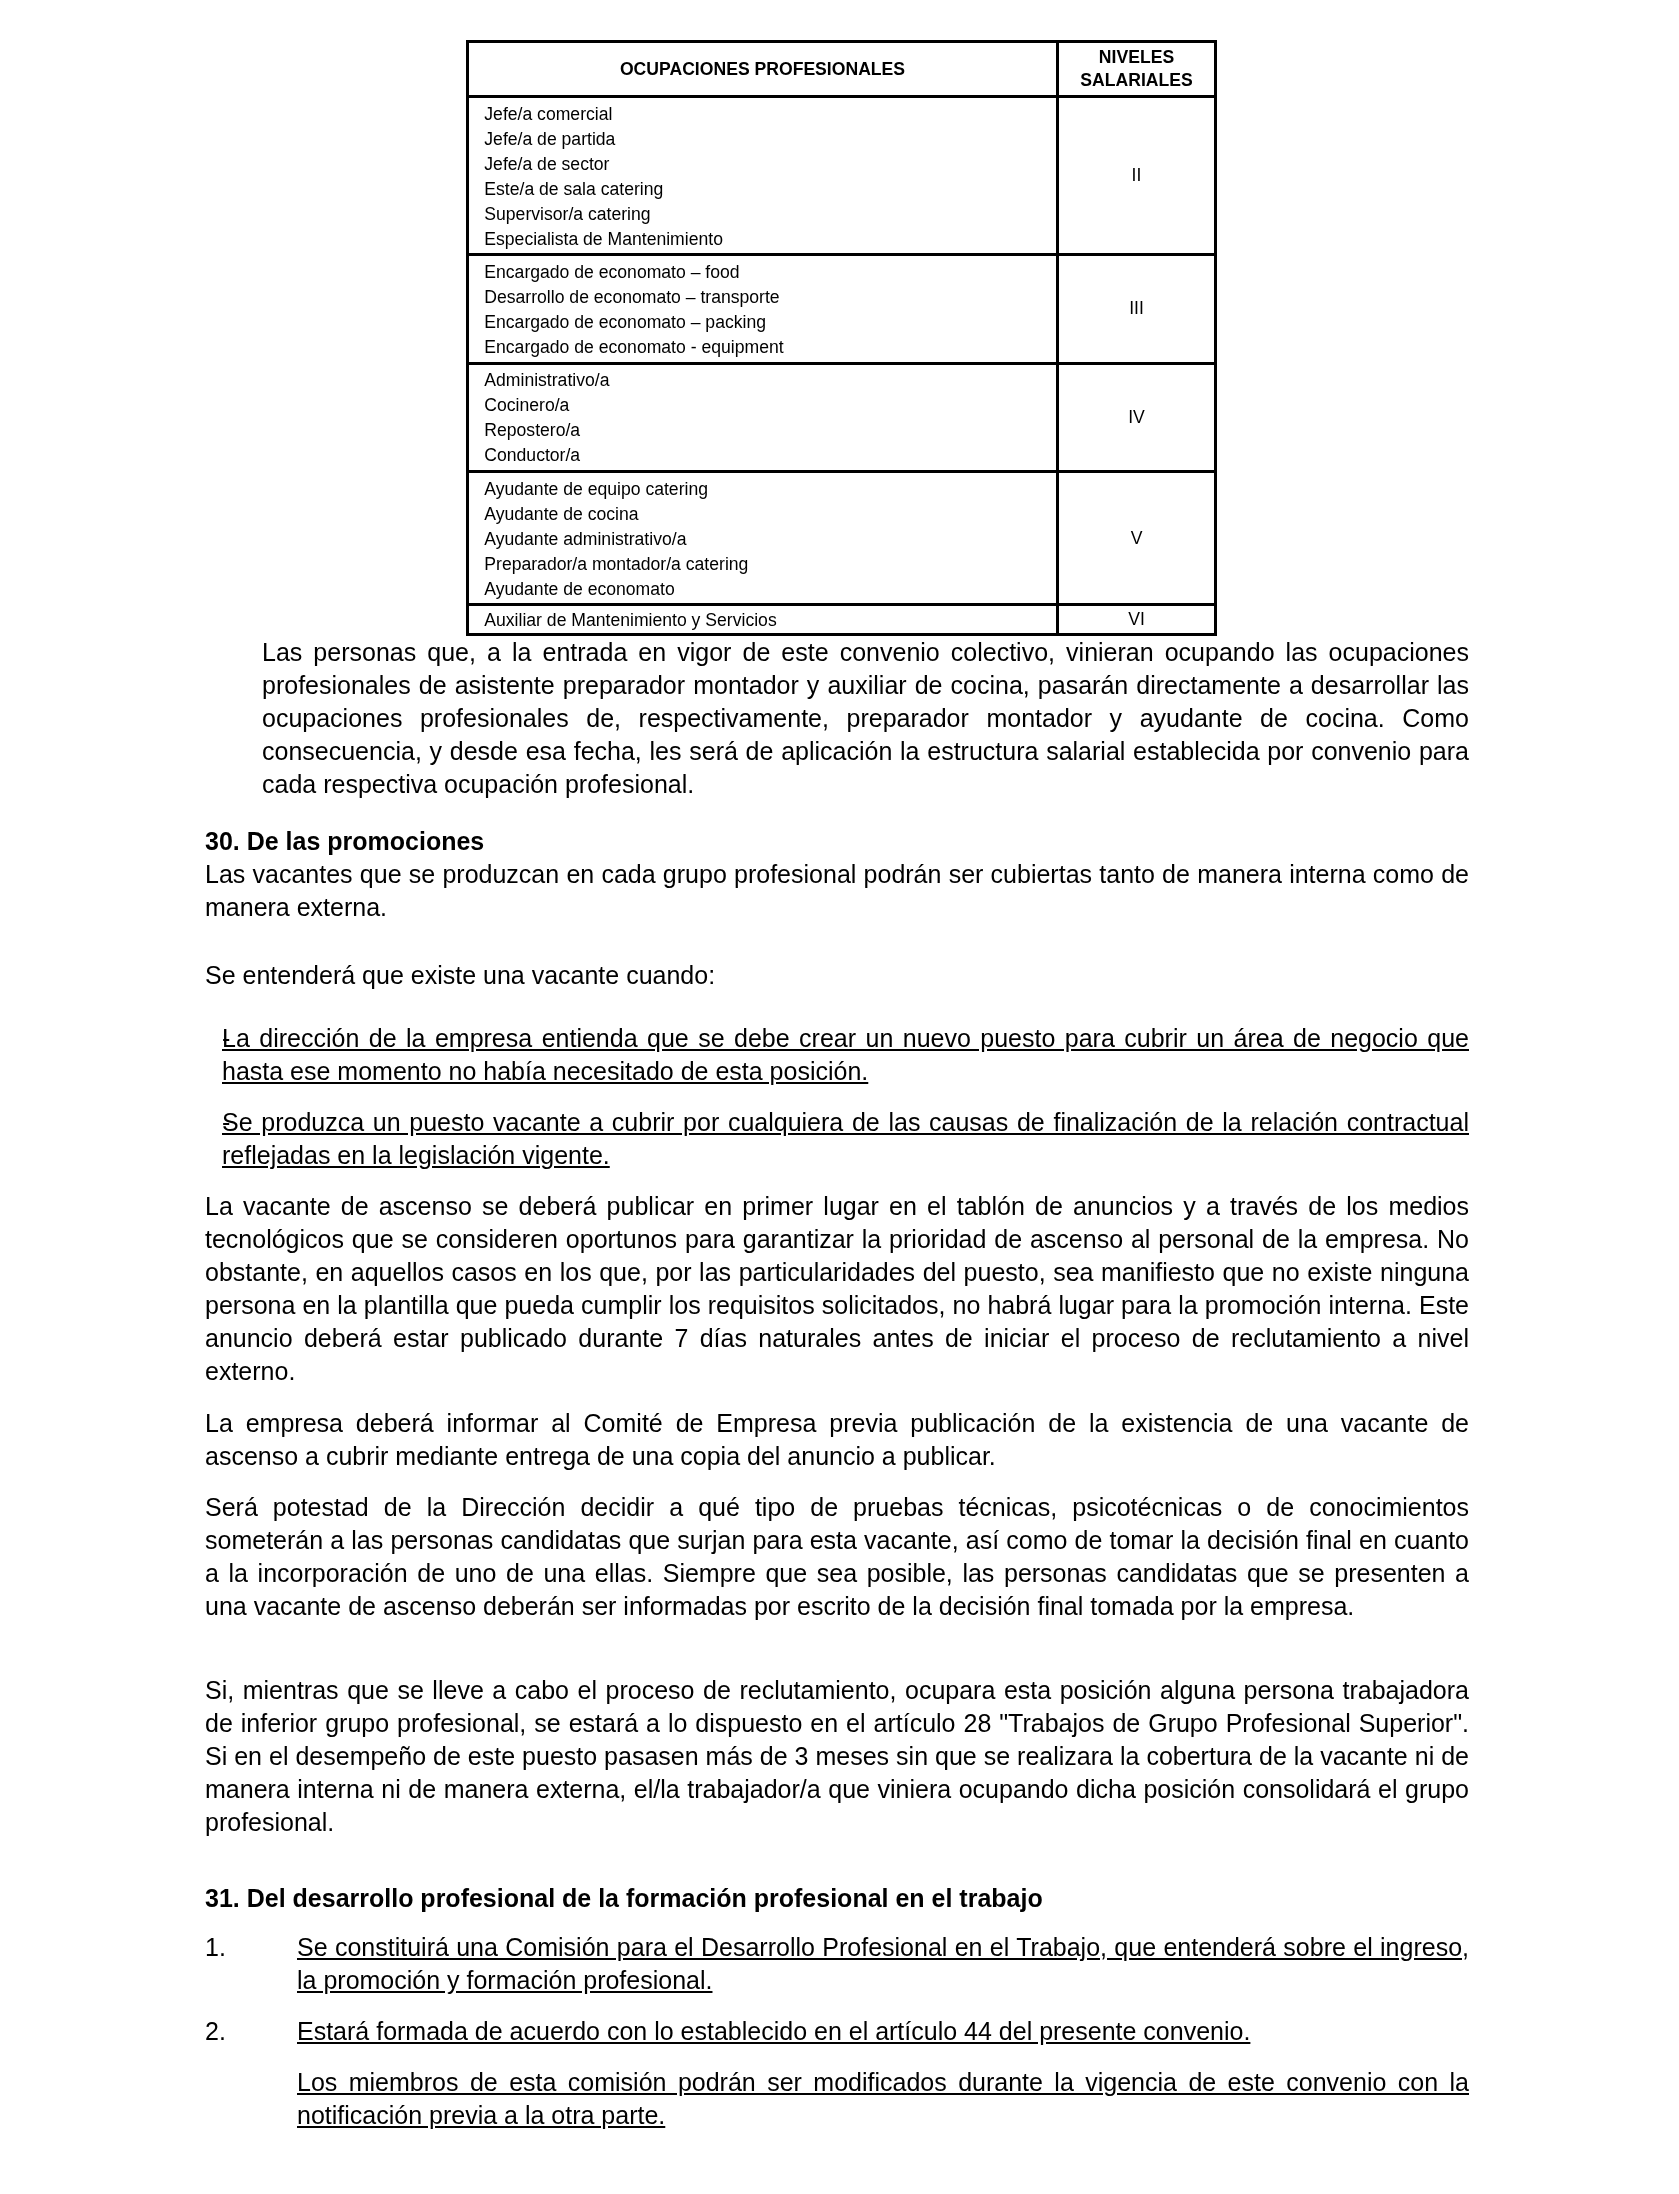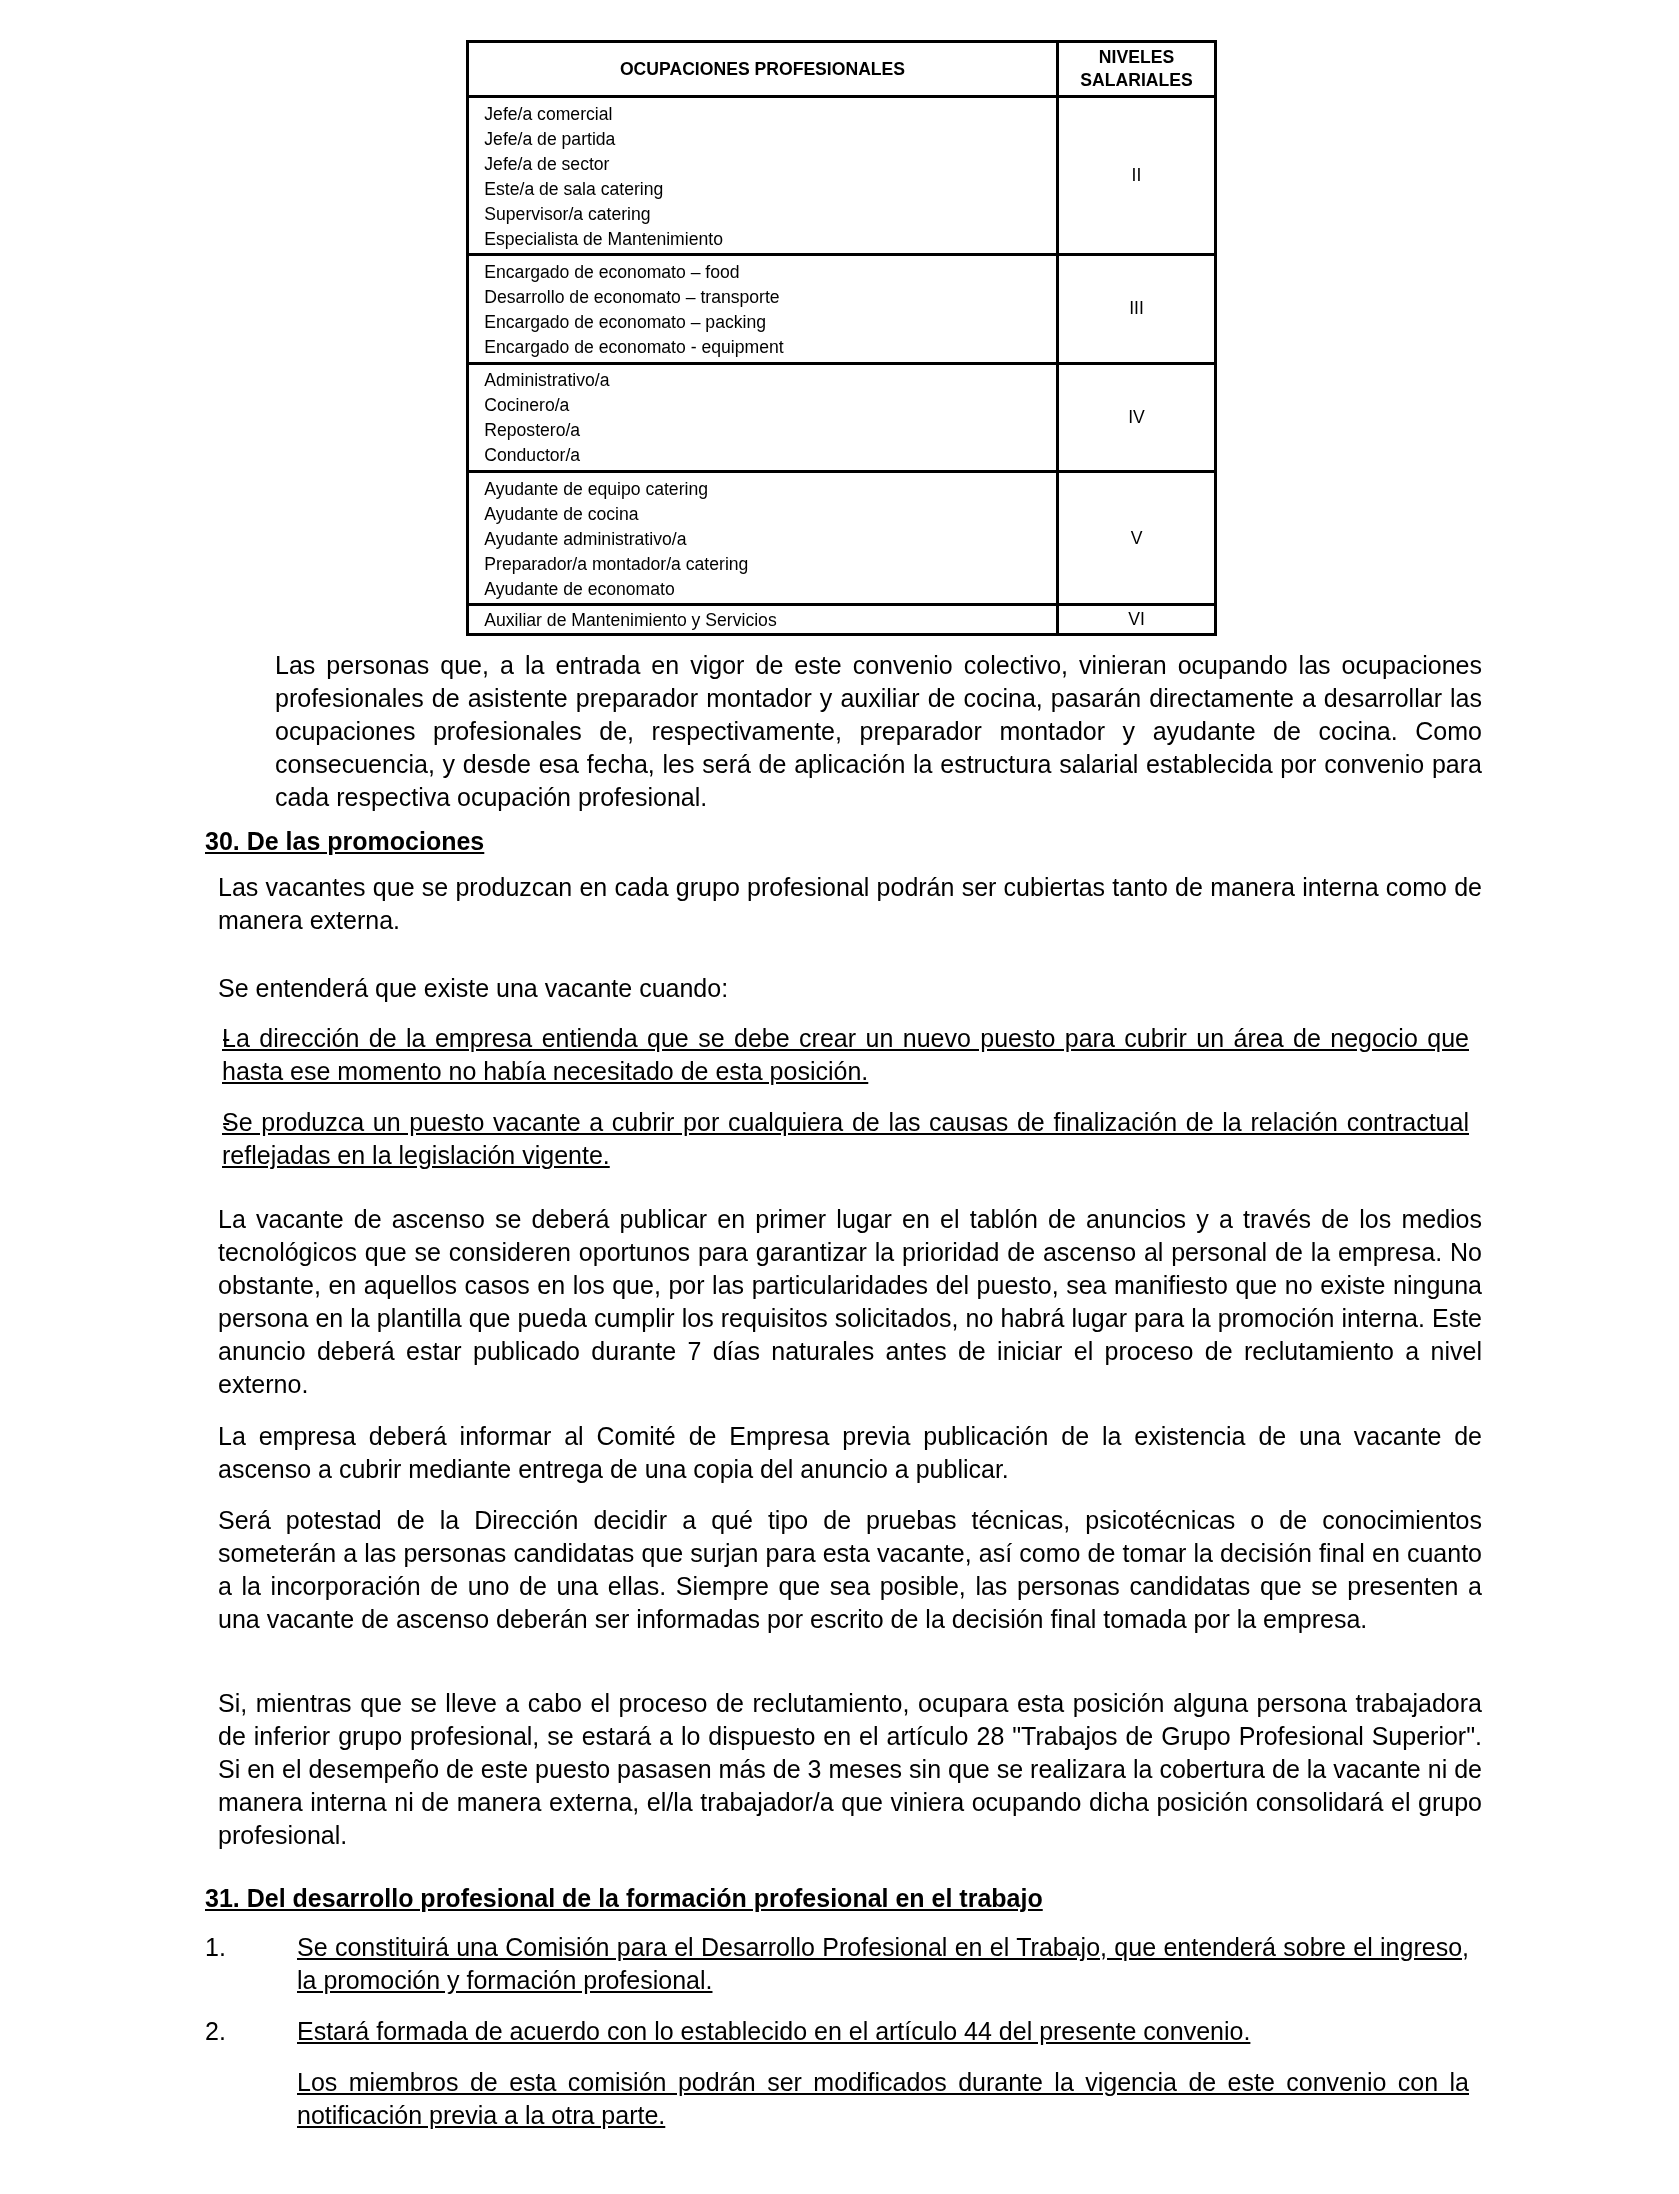--- a/index.html
+++ b/index.html
@@ -22,22 +22,22 @@
   table.occ td.occ-cell { padding: 3.8px 15.3px 1.5px 15.3px; vertical-align: top; }
   table.occ td.occ-cell .occ-line { font-size: 17.6px; line-height: 25px; white-space: nowrap; }
   table.occ td.lvl-cell { text-align: center; vertical-align: middle; font-size: 17.6px; }
   table.occ tr.single td.occ-cell { padding: 2.3px 15.3px 0 15.3px; }
   table.occ tr.single td.occ-cell .occ-line { line-height: 24.5px; }
 
   .body-text {
     position: absolute; left: 262px; width: 1207px;
     font-size: 25px; line-height: 33px; text-align: justify;
   }
-  .p { margin: 13px; }
-  .h { position: absolute; left: 205px; font-size: 25px; font-weight: bold; line-height: 34px; text-decoration: underline; }
+  .p { margin: 0; }
+  .h { position: absolute; left: 205px; font-size: 25px; font-weight: bold; line-height: 34px; }
   .full { position: absolute; left: 205px; width: 1264px; font-size: 25px; line-height: 33px; text-align: justify; }
   .bullet-row { position: absolute; left: 222px; width: 1247px; font-size: 25px; line-height: 33px; }
   .bullet-row .dash { position: absolute; left: 0; top: 0; }
   .bullet-row .btxt { text-align: justify; text-decoration: underline; }
   .num-row { position: absolute; left: 205px; width: 1264px; font-size: 25px; line-height: 33px; }
   .num-row .num { position: absolute; left: 0; top: 0; }
   .num-row .ntxt { margin-left: 92px; text-align: justify; text-decoration: underline; }
 </style>
 </head>
 <body>

